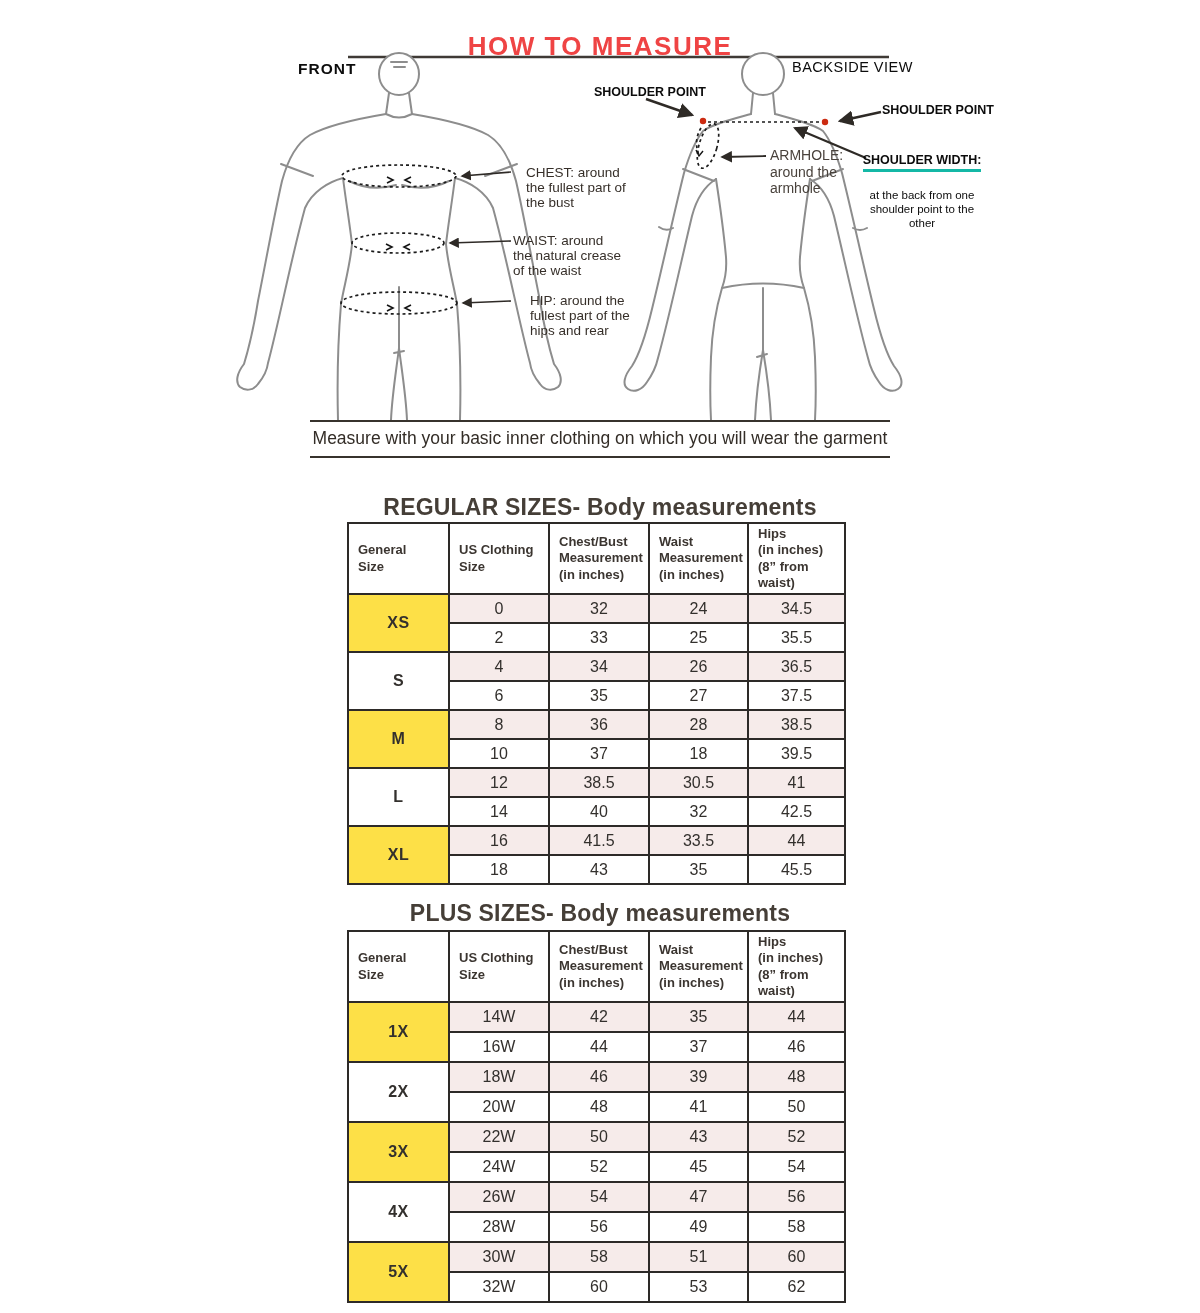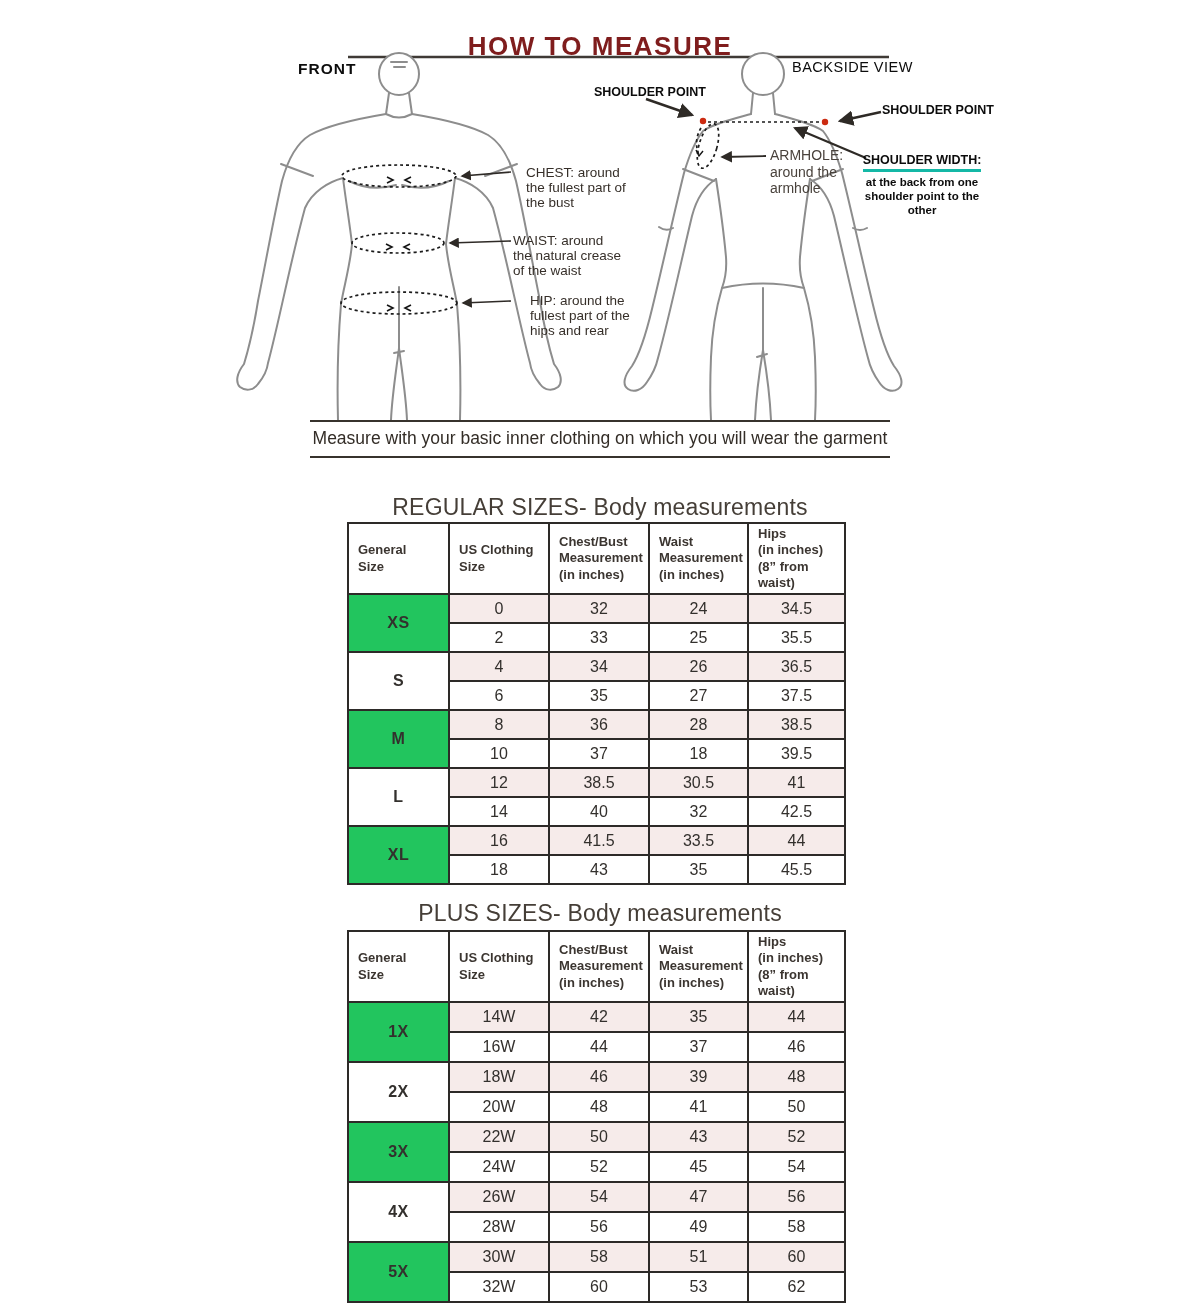--- a/index.html
+++ b/index.html
@@ -2,56 +2,56 @@
 <html><head>
 <meta charset="utf-8">
 <style>
   html,body{margin:0;padding:0;background:#ffffff;}
   body{width:1200px;height:1313px;font-family:"Liberation Sans",sans-serif;-webkit-font-smoothing:antialiased;}
   .canvas{position:relative;width:1200px;height:1313px;background:#ffffff;overflow:hidden;}
   .abs{position:absolute;}
 
   
   .page-title{left:0;top:31px;width:1200px;text-align:center;font-size:26px;font-weight:bold;
-              letter-spacing:1.5px;color:#7f1d1d;}
+              letter-spacing:1.5px;color:#ef4444;}
   .fig-svg{left:0;top:0;}
   .lbl{color:#0c0c0c;line-height:1.15;}
   .front-label{left:298px;top:60px;font-size:15.5px;font-weight:bold;letter-spacing:1px;}
   .back-label{left:792px;top:59px;font-size:14.5px;font-weight:normal;letter-spacing:.5px;}
   .sp-left{left:594px;top:85px;font-size:12.5px;font-weight:bold;}
   .sp-right{left:882px;top:103px;font-size:12.5px;font-weight:bold;}
   .armhole-label{left:770px;top:147px;width:86px;font-size:14px;color:#49423c;line-height:1.18;}
   .sw-block{left:862px;top:150px;width:120px;text-align:center;}
   .sw-title{display:inline-block;font-size:12.5px;font-weight:bold;color:#0c0c0c;
             padding-bottom:2px;border-bottom:3px solid #14b8a6;}
-  .sw-desc{margin-top:3px;font-size:11.5px;font-weight:bold;color:#0c0c0c;line-height:1.22;}
+  .sw-desc{margin-top:16px;font-size:11.5px;font-weight:normal;color:#0c0c0c;line-height:1.22;}
   .chest-label{left:526px;top:165px;width:106px;font-size:13.5px;color:#362f29;line-height:1.12;}
   .waist-label{left:513px;top:233px;width:112px;font-size:13.5px;color:#362f29;line-height:1.12;}
   .hip-label{left:513px;top:293px;width:106px;font-size:13.5px;color:#362f29;line-height:1.12;margin-left:17px;}
   .footnote{left:310px;top:420px;width:580px;border-top:2px solid #37322d;border-bottom:2px solid #37322d;
             padding:6px 0 7px 0;text-align:center;font-size:17.5px;color:#332d27;}
 
   
-  .tbl-title{width:700px;text-align:center;font-size:23px;font-weight:normal;color:#453e37;letter-spacing:.2px;}
+  .tbl-title{width:700px;text-align:center;font-size:23px;font-weight:bold;color:#453e37;letter-spacing:.2px;}
   .reg-title{left:250px;top:494px;}
   .plus-title{left:250px;top:900px;}
   table.sizes{border-collapse:collapse;table-layout:fixed;background:#ffffff;}
   .reg-table{left:347px;top:522px;}
   .plus-table{left:347px;top:930px;}
   table.sizes th,table.sizes td{border:2px solid #2d2a28;overflow:hidden;}
   table.sizes th{height:57px;vertical-align:middle;text-align:left;padding:2px 4px 2px 9px;
                  font-size:13px;font-weight:bold;color:#3b3530;background:#ffffff;}
   table.sizes th span{display:block;line-height:1.25;}
   table.sizes td{text-align:center;vertical-align:middle;font-size:16px;color:#33302d;padding:0;}
   .reg-table tr.data{height:29px;}
   .plus-table tr.data{height:30px;}
   td.size-cell{font-size:15px;font-weight:bold;letter-spacing:.5px;color:#23201e;}
   tr.r-a td.val{background:#f6ebea;}
   tr.r-b td.val{background:#ffffff;}
-  td.size-shade{background:#22c55e;}
+  td.size-shade{background:#fde047;}
   td.size-plain{background:#ffffff;}
 </style>
 </head>
 <body>
 
 <div class="canvas">
 
   <svg class="abs fig-svg" width="1200" height="470" viewBox="0 0 1200 470">
     <defs>
       <marker id="arr" viewBox="0 0 10 10" refX="8.5" refY="5" markerWidth="6.5" markerHeight="6.5" orient="auto">

